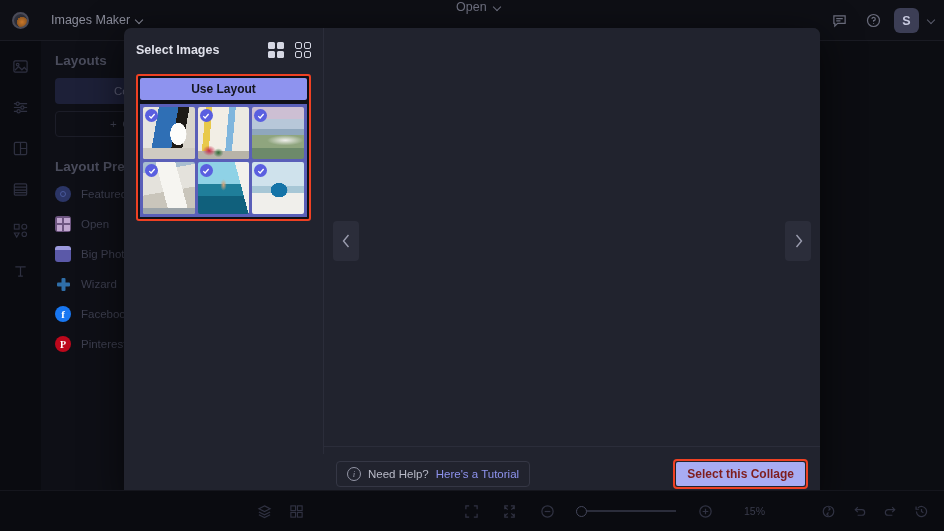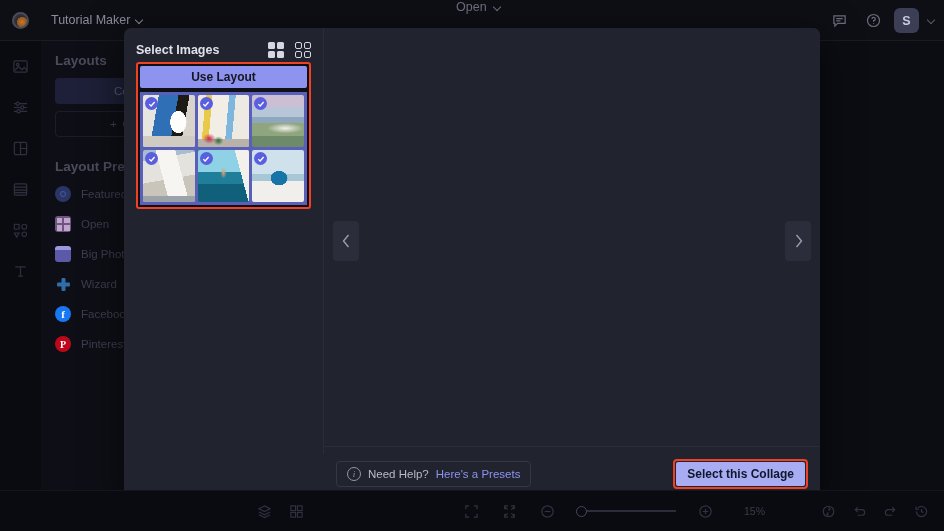--- a/index.html
+++ b/index.html
@@ -110,21 +110,21 @@
   }
   .modal-title { color: #e9eaf2; font-size: 15.5px; font-weight: bold; letter-spacing: .1px; }
   .modal-close {
     position: absolute; right: 10px; top: 10px;
     width: 26px; height: 26px; display: flex; align-items: center; justify-content: center;
     color: #c7c9d6; font-size: 16px;
   }
   .modal-body { display: flex; height: 426px; }
 
   .mb-left { width: 200px; border-right: 1px solid #2b2d3a; padding: 14px 12px; position: relative; }
-  .si-row { display: flex; align-items: center; justify-content: space-between; margin-bottom: 4px; }
+  .si-row { display: flex; align-items: center; justify-content: space-between; margin-bottom: 16px; }
   .si-label { color: #dfe0ea; font-size: 12.5px; font-weight: bold; }
   .si-icons { display: flex; gap: 11px; }
   .grid-ic { width: 16px; height: 16px; display: grid; grid-template-columns: 1fr 1fr; gap: 2px; }
   .grid-ic span { background: #d5d7e3; border-radius: 1.5px; }
   .grid-ic.outlined span { background: transparent; border: 1.4px solid #d5d7e3; border-radius: 2px; }
 
   .redbox {
     border: 2.5px solid #ef4123; border-radius: 3px;
     padding: 2px; background: #0f1016;
   }
@@ -183,21 +183,21 @@
   .help-chip .i-circle {
     width: 14px; height: 14px; border-radius: 50%; border: 1.3px solid #9496a6;
     color: #9496a6; font-size: 9px; font-style: italic;
     display: flex; align-items: center; justify-content: center; font-family: "Liberation Serif", serif;
   }
   .help-text { color: #b9bbc8; font-size: 11.5px; }
   .help-link { color: #8e93ef; font-size: 11.5px; }
   .select-wrap { border: 2.5px solid #ef4123; border-radius: 4px; padding: 1px; }
   .select-btn {
     height: 24px; padding: 0 11px; background: #a8acf3; border-radius: 2px;
-    color: #0f172a; font-size: 12px; font-weight: bold;
+    color: #7f1d1d; font-size: 12px; font-weight: bold;
     display: flex; align-items: center; justify-content: center;
   }
 
   
   .bottombar {
     position: absolute; left: 0; bottom: 0; width: 944px; height: 41px;
     background: #0a0b10; border-top: 1px solid #15161d;
     display: flex; align-items: center;
   }
   .bb-left { display: flex; align-items: center; gap: 14px; padding-left: 255px; }
@@ -217,21 +217,21 @@
 </head>
 <body>
 
 <div id="app">
 
   <div class="topbar">
     <div class="brand-logo">
         <div class="disc"></div>
       </div>
     <div class="doc-title">
-      <span>Tutorial Maker</span>
+      <span>Images Maker</span>
       <span class="chev"></span>
     </div>
     <div class="topbar-center">
       <div class="tb-menu">
         <span>Open</span>
         <span class="chev"></span>
       </div>
       <div class="tb-menu">
         <span>Photo</span>
         <span class="chev"></span>
@@ -497,21 +497,21 @@
               <path d="M2.5 1l5 6-5 6"></path>
             </svg>
         </div>
       </div>
     </div>
 
     <div class="modal-foot">
       <div class="help-chip">
         <span class="i-circle">i</span>
         <span class="help-text">Need Help?</span>
-        <span class="help-link">Here's a Presets</span>
+        <span class="help-link">Here's a Tutorial</span>
       </div>
       <div class="select-wrap">
         <div class="select-btn">Select this Collage</div>
       </div>
     </div>
   </div>
 
   <div class="bottombar">
     <div class="bb-left">
       <div class="bb-icon">

